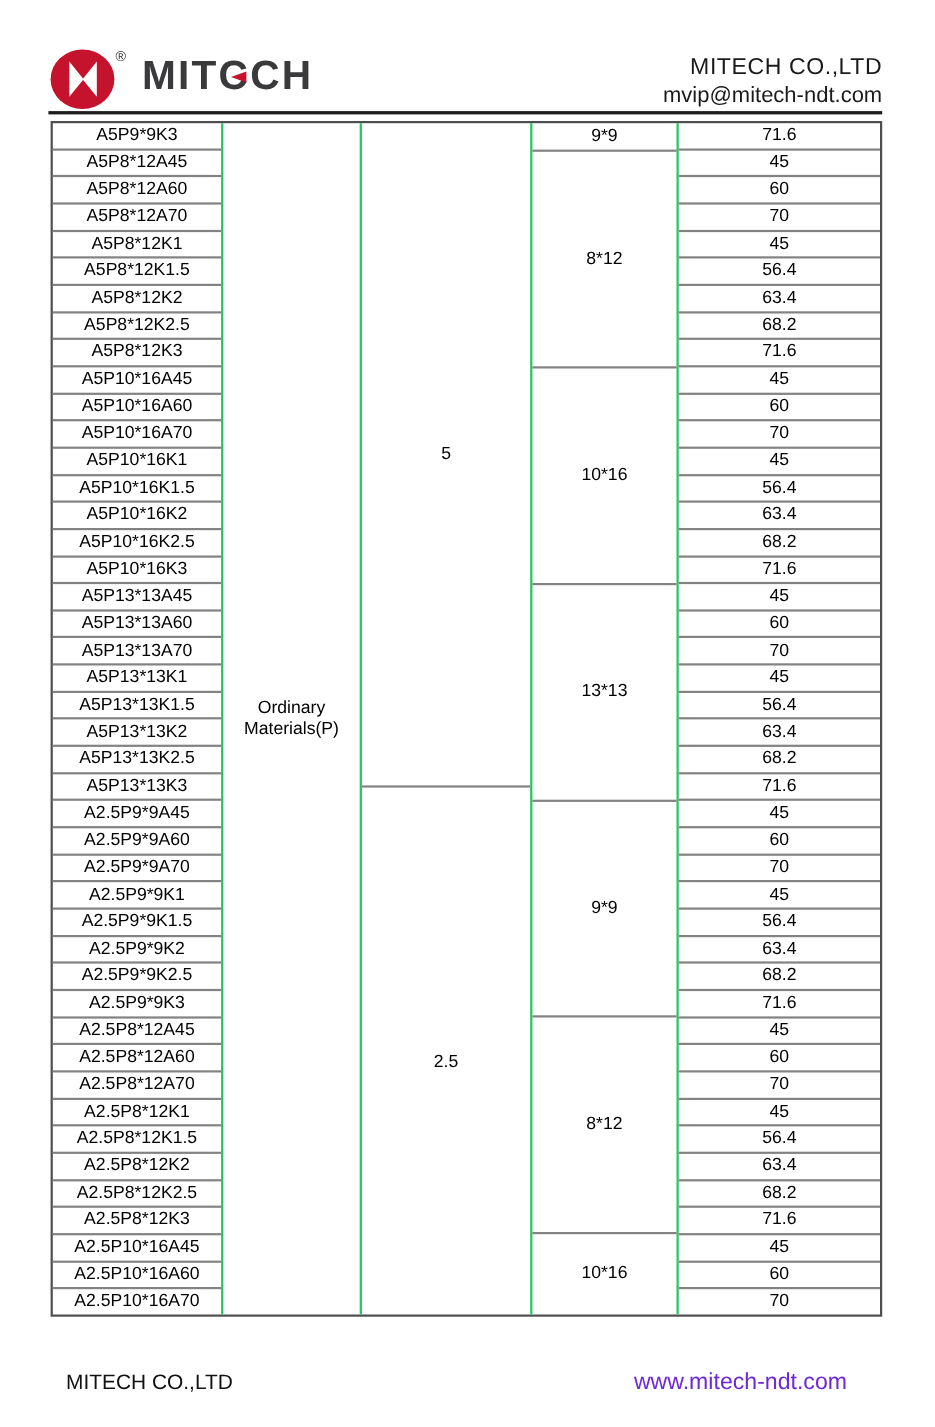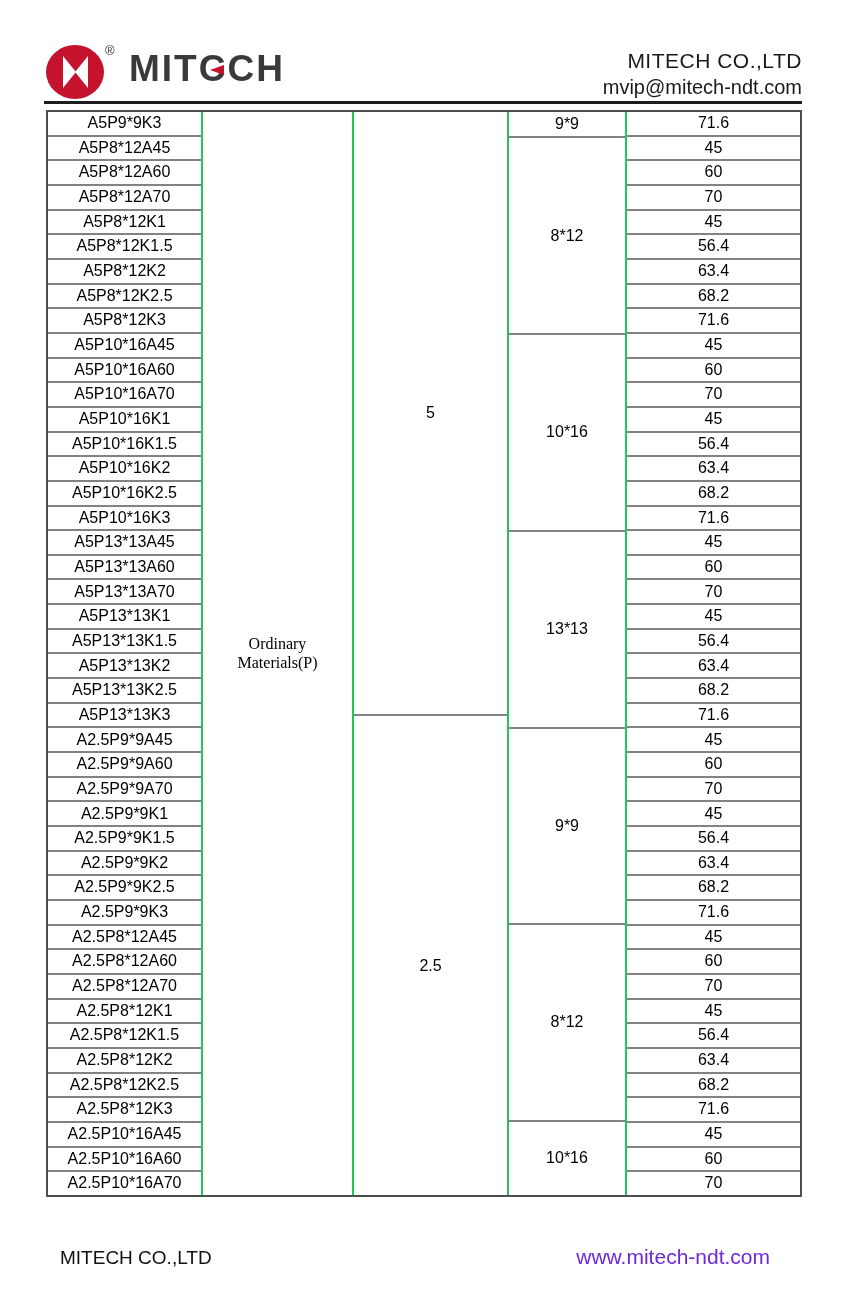--- a/index.html
+++ b/index.html
@@ -33,23 +33,23 @@
   }
   
   .tbl{
     position:absolute;left:46px;top:110px;width:756px;height:1087px;
     display:flex;box-sizing:border-box;border:2px solid #4e4e4e;
     font-size:16px;
   }
   .col{display:flex;flex-direction:column;box-sizing:border-box;border-right:2px solid #22c55e;}
   .col:last-child{border-right:none;}
   .c1{width:155px;}
-  .c2{width:151px;font-family:Liberation Serif, serif;}
+  .c2{width:126px;}
   .c3{width:155px;}
-  .c4{width:118px;}
+  .c4{width:133px;}
   .c5{flex:1;}
   .cell{
     display:flex;align-items:center;justify-content:center;
     box-sizing:border-box;border-bottom:2px solid #828282;
     text-align:center;line-height:1.15;
   }
   .col .cell:last-child{border-bottom:none;}
   .s1{flex:1 1 0;}
   .s3{flex:3 3 0;}
   .s8{flex:8 8 0;}

